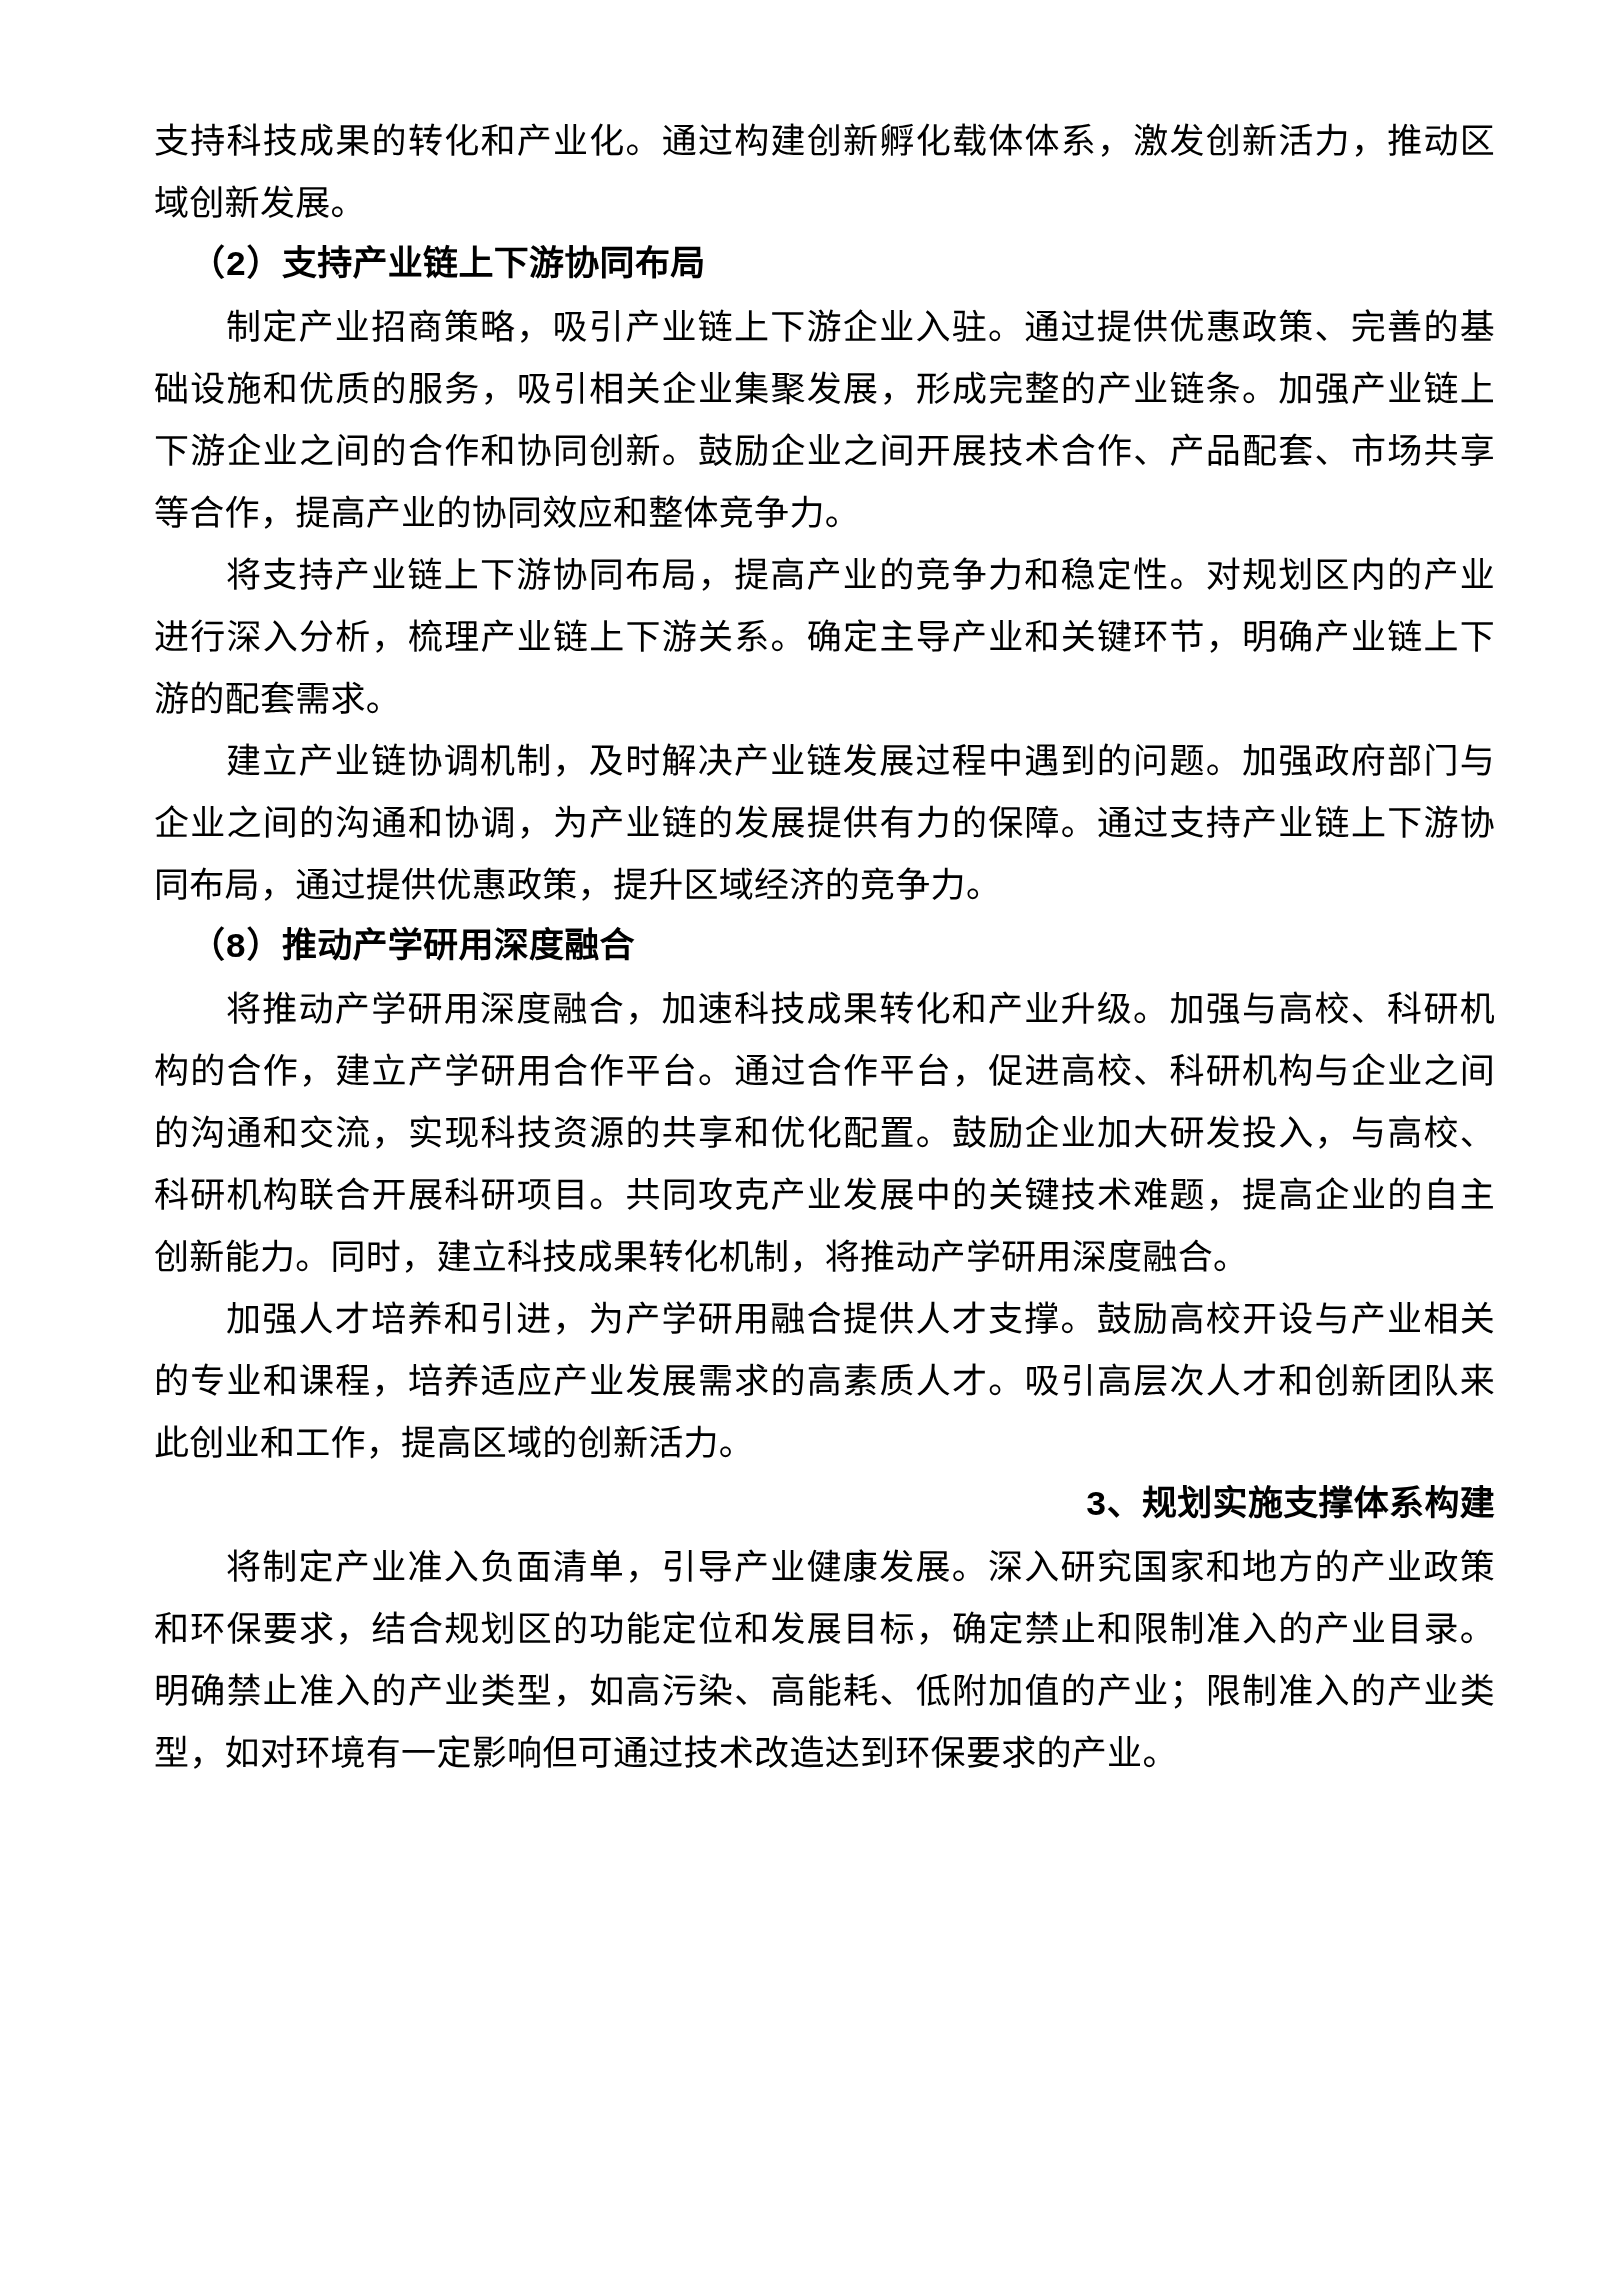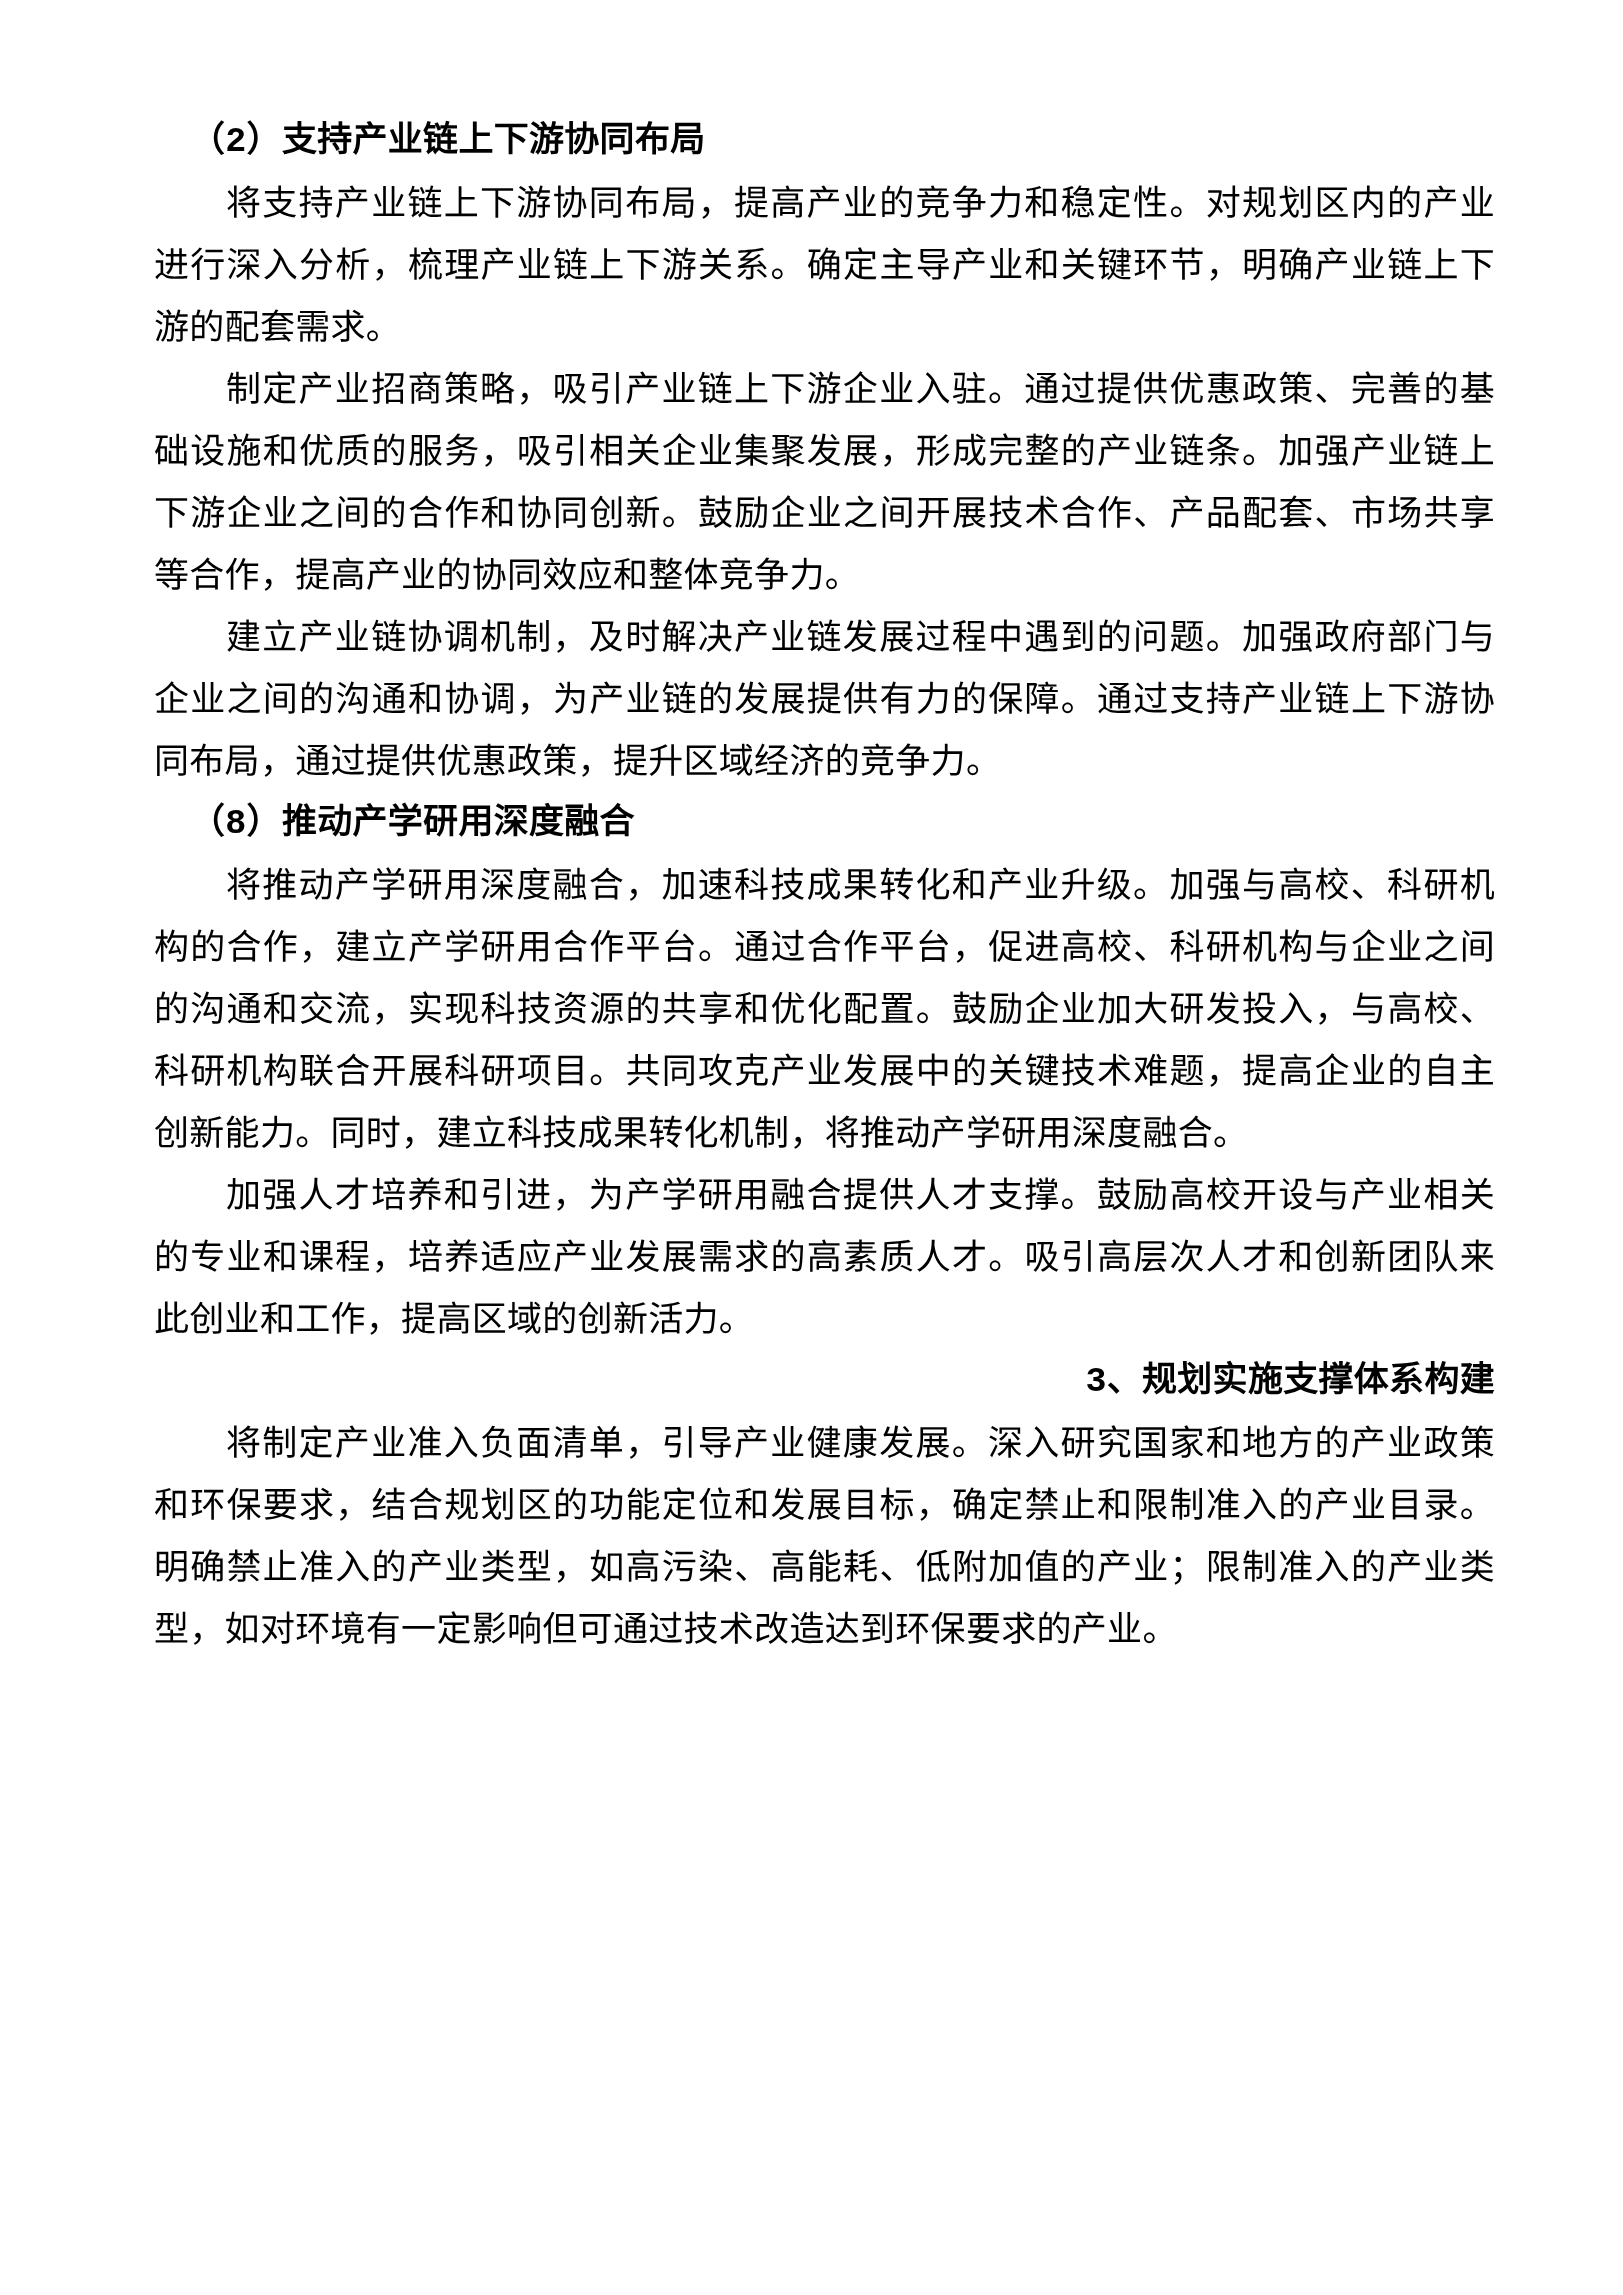--- a/index.html
+++ b/index.html
@@ -55,26 +55,27 @@
     text-indent: 0;
     text-align: right;
   }
 </style>
 </head>
 <body>
 
 <div class="page">
   <div class="page-body">
 
+    <p class="para no-indent">支持科技成果的转化和产业化。通过构建创新孵化载体体系，激发创新活力，推动区域创新发展。</p>
 
     <h3 class="heading">（2）支持产业链上下游协同布局</h3>
 
+    <p class="para">制定产业招商策略，吸引产业链上下游企业入驻。通过提供优惠政策、完善的基础设施和优质的服务，吸引相关企业集聚发展，形成完整的产业链条。加强产业链上下游企业之间的合作和协同创新。鼓励企业之间开展技术合作、产品配套、市场共享等合作，提高产业的协同效应和整体竞争力。</p>
+
     <p class="para">将支持产业链上下游协同布局，提高产业的竞争力和稳定性。对规划区内的产业进行深入分析，梳理产业链上下游关系。确定主导产业和关键环节，明确产业链上下游的配套需求。</p>
-
-    <p class="para">制定产业招商策略，吸引产业链上下游企业入驻。通过提供优惠政策、完善的基础设施和优质的服务，吸引相关企业集聚发展，形成完整的产业链条。加强产业链上下游企业之间的合作和协同创新。鼓励企业之间开展技术合作、产品配套、市场共享等合作，提高产业的协同效应和整体竞争力。</p>
 
     <p class="para">建立产业链协调机制，及时解决产业链发展过程中遇到的问题。加强政府部门与企业之间的沟通和协调，为产业链的发展提供有力的保障。通过支持产业链上下游协同布局，通过提供优惠政策，提升区域经济的竞争力。</p>
 
     <h3 class="heading">（8）推动产学研用深度融合</h3>
 
     <p class="para">将推动产学研用深度融合，加速科技成果转化和产业升级。加强与高校、科研机构的合作，建立产学研用合作平台。通过合作平台，促进高校、科研机构与企业之间的沟通和交流，实现科技资源的共享和优化配置。鼓励企业加大研发投入，与高校、科研机构联合开展科研项目。共同攻克产业发展中的关键技术难题，提高企业的自主创新能力。同时，建立科技成果转化机制，将推动产学研用深度融合。</p>
 
     <p class="para">加强人才培养和引进，为产学研用融合提供人才支撑。鼓励高校开设与产业相关的专业和课程，培养适应产业发展需求的高素质人才。吸引高层次人才和创新团队来此创业和工作，提高区域的创新活力。</p>
 
 

